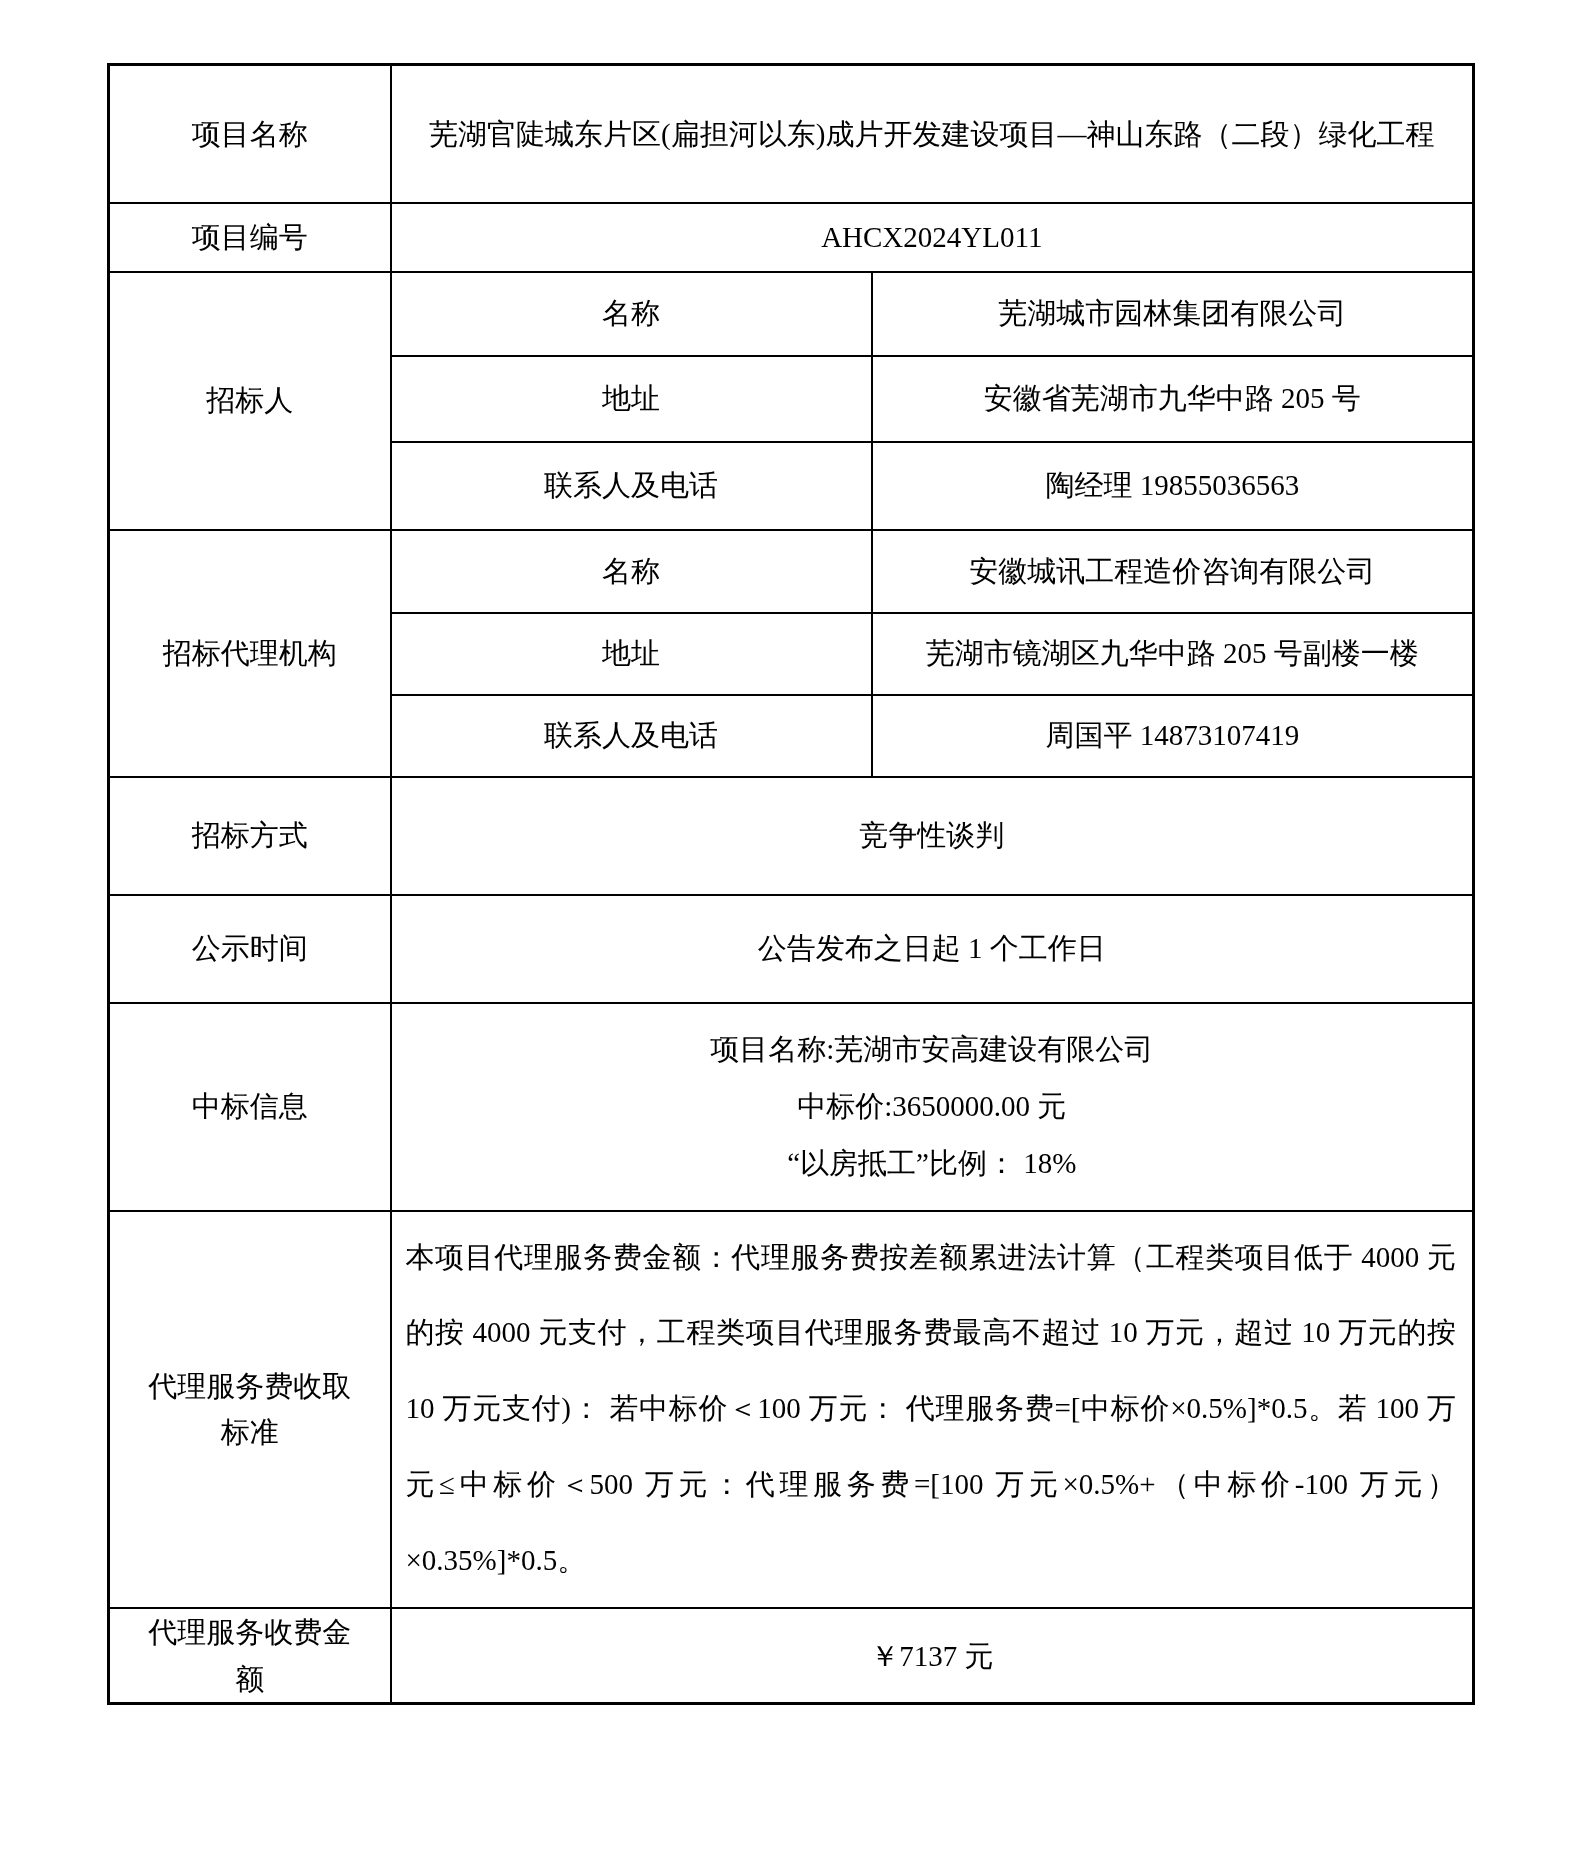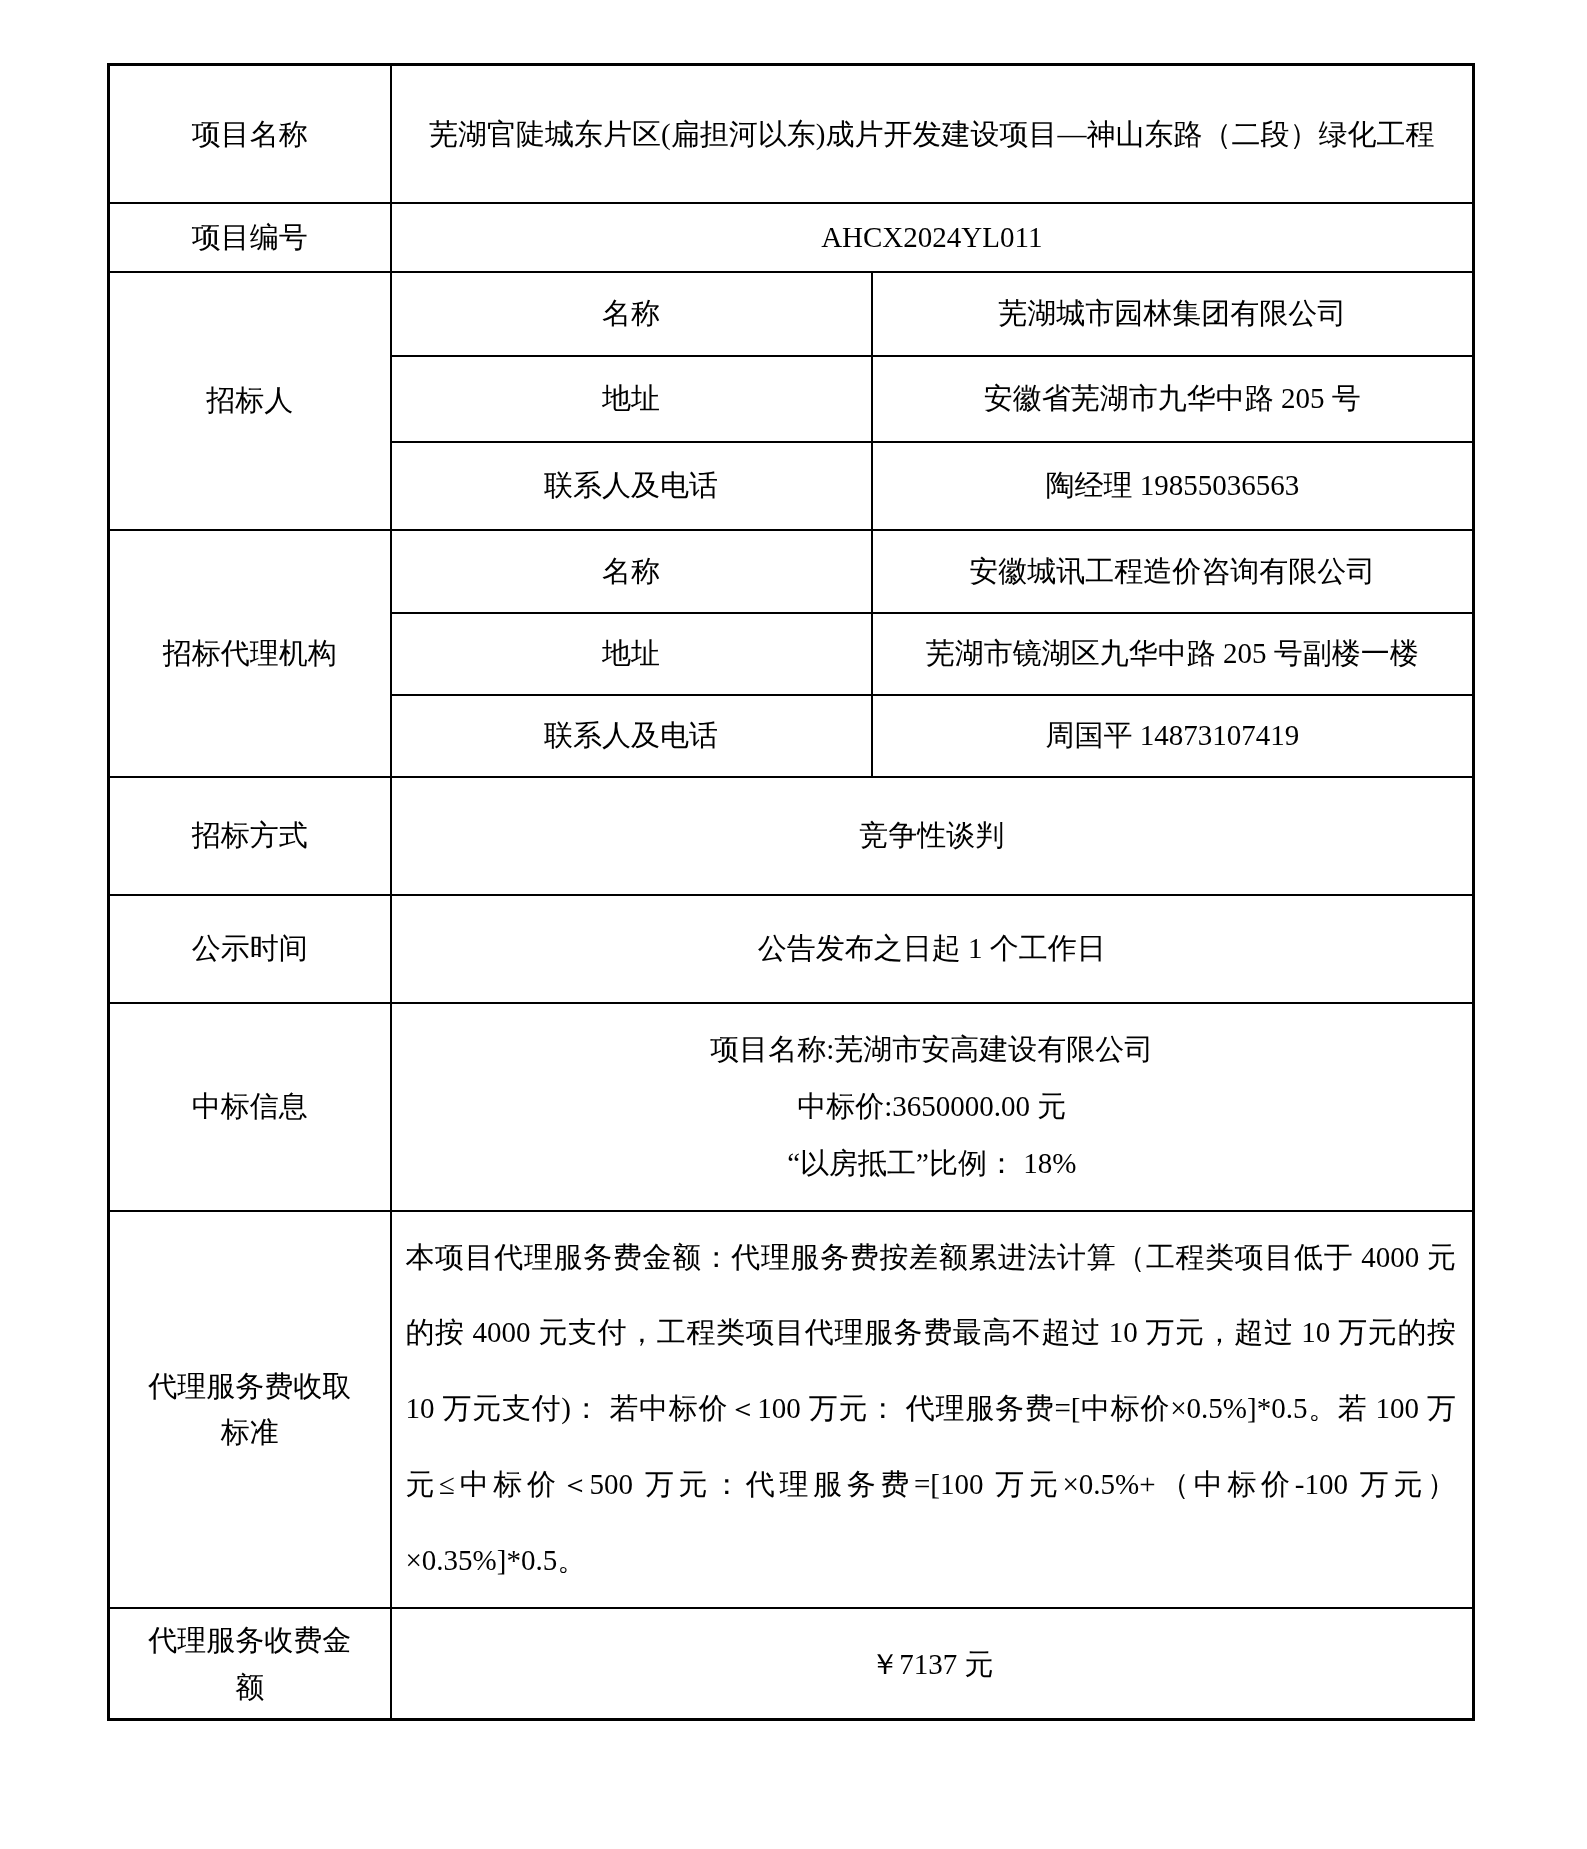--- a/index.html
+++ b/index.html
@@ -30,21 +30,21 @@
     border-width: 3px;
   }
   td {
     font-size: 29px;
     text-align: center;
     vertical-align: middle;
     line-height: 1.6;
     overflow: hidden;
   }
   td.label {
-    padding: 8px 32px;
+    padding: 0 32px;
   }
   td.key {
     padding: 4px 10px;
   }
   td.value {
     padding: 0 28px;
   }
   td.para {
     text-align: justify;
     text-align-last: left;

